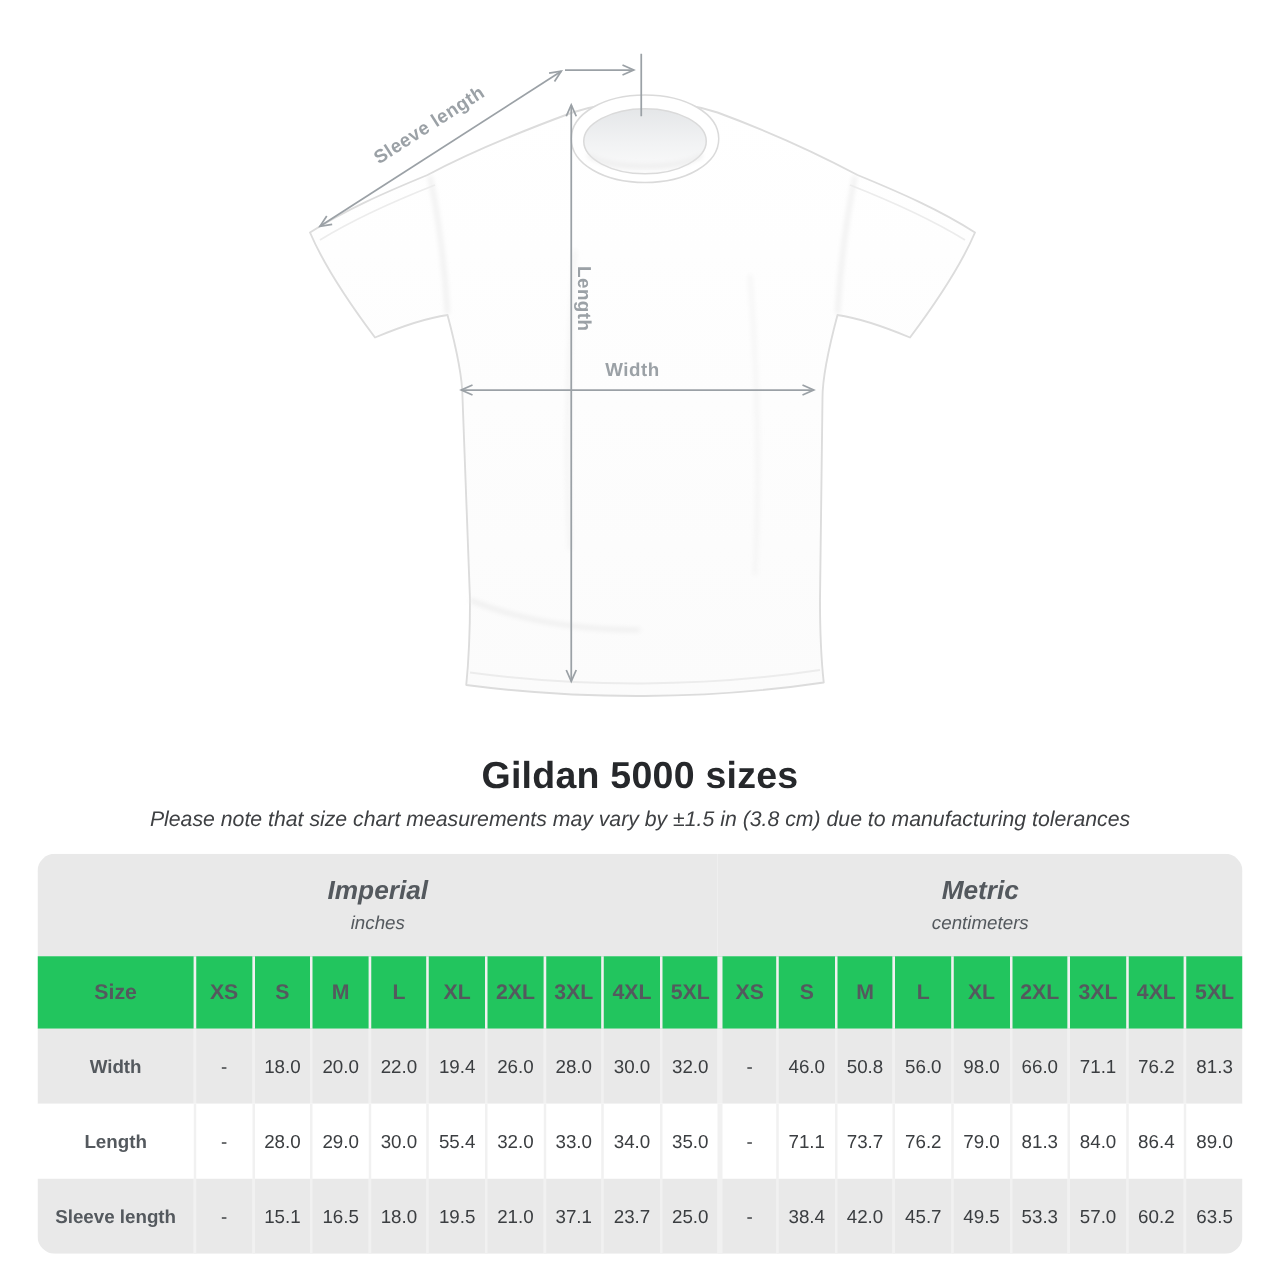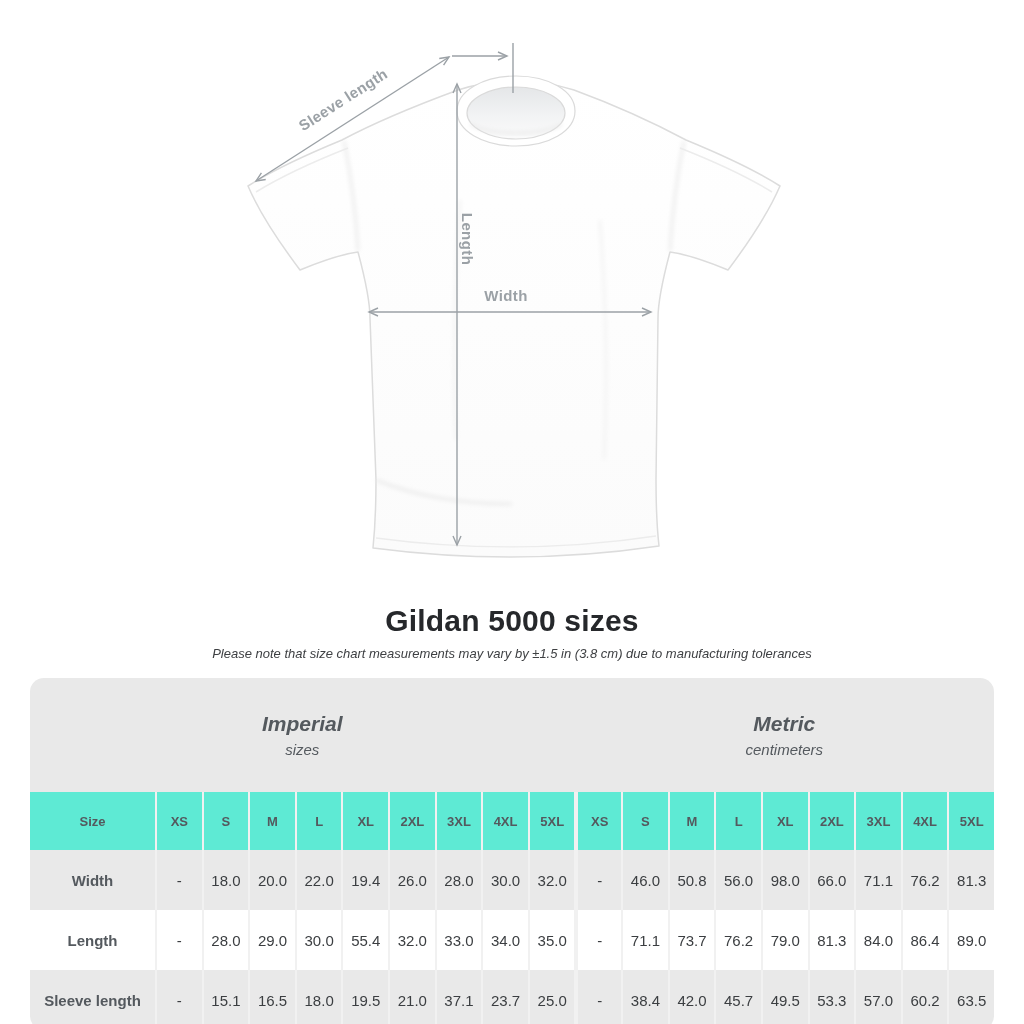--- a/index.html
+++ b/index.html
@@ -12,49 +12,49 @@
   }
 
   figure.diagram { margin:0; width:1024px; height:600px; }
 
   h1.title {
     margin:4px 0 0; text-align:center;
     font-size:30px; font-weight:bold; color:#26282b; letter-spacing:.2px;
   }
   p.subtitle {
     margin:8px 0 10px; text-align:center;
-    font-style:italic; font-size:13px; color:#3e4043;
+    font-style:italic; font-size:17px; color:#3e4043;
   }
 
   .table-wrap {
     margin:17px 30px 0;
     border-radius:14px; overflow:hidden;
   }
   table#size-table {
     width:100%; border-collapse:separate; border-spacing:0;
     table-layout:fixed;
   }
   col.label-col { width:125px; }
 
   tr.band-row th {
     background:#e9e9e9; height:82px; vertical-align:middle;
-    padding:16px; text-align:center;
+    padding:0; text-align:center;
   }
   .band-label {
     font-size:21px; font-weight:bold; font-style:italic;
     color:#54595e; line-height:1.1;
   }
   .band-sub {
     font-size:15px; font-style:italic; font-weight:normal;
     color:#54595e; margin-top:5px;
   }
 
   tr.size-row th {
-    background:#5eead4; height:58px;
-    font-size:13px; font-weight:bold; color:#54595e;
+    background:#22c55e; height:58px;
+    font-size:17px; font-weight:bold; color:#54595e;
     text-align:center; padding:0;
   }
   tr.data-row { height:60px; }
   tr.data-row th, tr.data-row td { background:#ffffff; }
   tr.data-row.shade th, tr.data-row.shade td { background:#e9e9e9; }
 
   th.row-label {
     font-size:15px; font-weight:bold; color:#54595e;
     text-align:center; padding:0;
   }
@@ -173,21 +173,21 @@
         <col>
         <col>
         <col>
         <col>
         <col>
       </colgroup>
       <thead>
         <tr class="band-row">
           <th colspan="10">
             <div class="band-label">Imperial</div>
-            <div class="band-sub">sizes</div>
+            <div class="band-sub">inches</div>
           </th>
           <th colspan="9">
             <div class="band-label">Metric</div>
             <div class="band-sub">centimeters</div>
           </th>
         </tr>
         <tr class="size-row">
           <th class="row-label">Size</th>
           <th class="sep">XS</th>
           <th class="sep">S</th>

